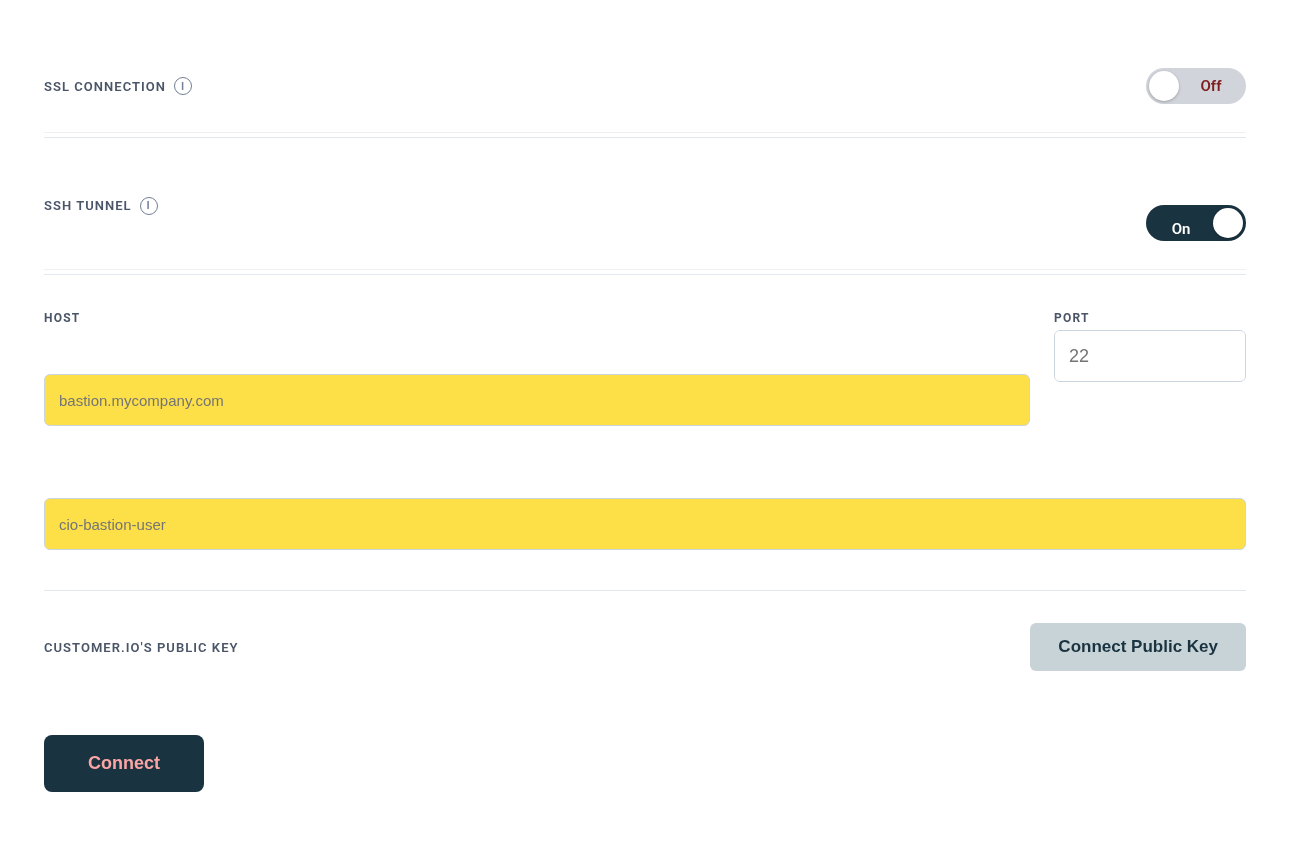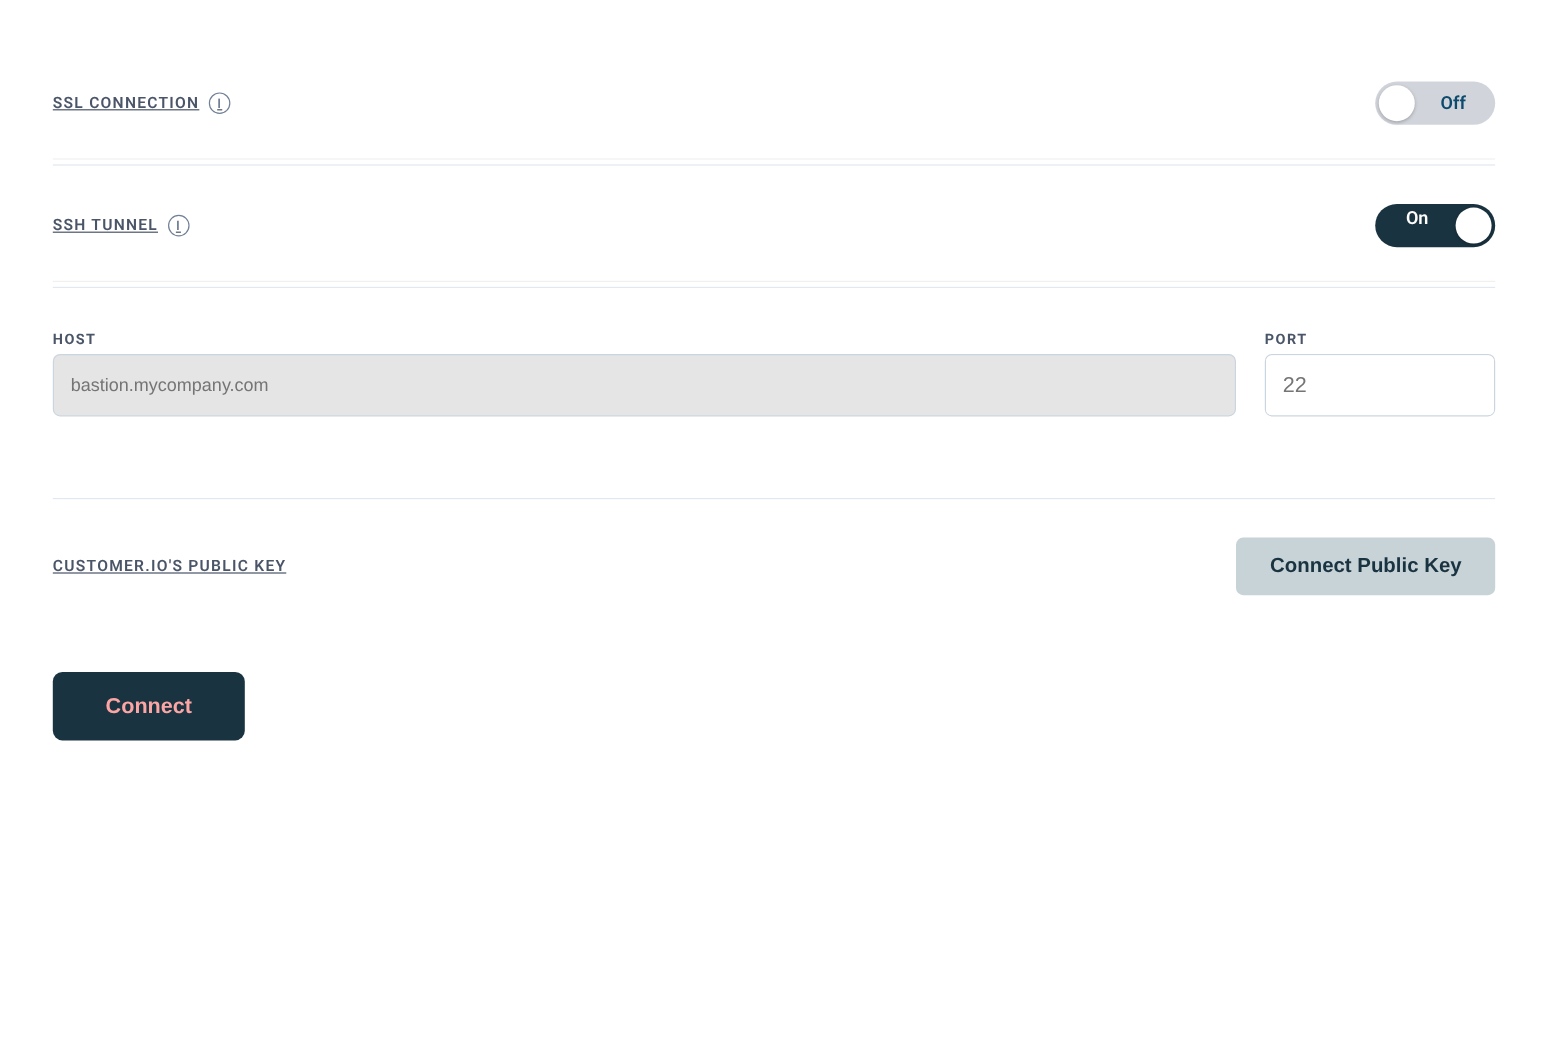--- a/index.html
+++ b/index.html
@@ -31,21 +31,20 @@
 
     .section-label {
       font-size: 13px;
       font-weight: 600;
       letter-spacing: 0.08em;
       color: #4a5568;
       text-transform: uppercase;
       display: flex;
       align-items: center;
       gap: 8px;
-      text-decoration: underline;
     }
 
     .info-icon {
       display: inline-flex;
       align-items: center;
       justify-content: center;
       width: 18px;
       height: 18px;
       border-radius: 50%;
       border: 1.5px solid #718096;
@@ -64,45 +63,46 @@
       border-radius: 20px;
       padding: 3px;
       cursor: pointer;
       width: 100px;
       height: 36px;
       position: relative;
     }
 
     .toggle-wrapper-on {
       display: flex;
-      align-items: flex-start;
+      align-items: flex-end;
       background: #1a3340;
       border-radius: 20px;
       padding: 3px;
       cursor: pointer;
       width: 100px;
       height: 36px;
       position: relative;
+      margin-top: 35px;
     }
 
     .toggle-circle {
       width: 30px;
       height: 30px;
       border-radius: 50%;
       background: #ffffff;
       flex-shrink: 0;
       box-shadow: 0 1px 3px rgba(0,0,0,0.25);
     }
 
     .toggle-text-off {
       flex: 1;
       text-align: center;
       font-size: 15px;
       font-weight: 600;
-      color: #0c4a6e;
+      color: #7f1d1d;
     }
 
     .toggle-text-on {
       flex: 1;
       text-align: center;
       font-size: 15px;
       font-weight: 600;
       color: #ffffff;
     }
 
@@ -145,21 +145,22 @@
 
     .field-input {
       width: 100%;
       height: 52px;
       border: 1.5px solid #cbd5e0;
       border-radius: 6px;
       padding: 0 14px;
       font-size: 15px;
       color: #718096;
       outline: none;
-      background: #e5e5e5;
+      background: #fde047;
+      margin-top: 44px;
     }
 
     .port-input-wrapper {
       display: flex;
       border: 1.5px solid #cbd5e0;
       border-radius: 6px;
       overflow: hidden;
       height: 52px;
     }
 
@@ -254,20 +255,21 @@
     <div class="field-group port">
       <label class="field-label">PORT</label>
       <div class="port-input-wrapper">
         <input class="port-input" type="text" placeholder="22" style="">
 
       </div>
     </div>
   </div>
 
   <div class="field-group username" style="margin-bottom: 28px;">
+    <input class="field-input" type="text" placeholder="cio-bastion-user" style="">
   </div>
 </div>
 
 <div class="divider"></div>
 
 <div class="public-key-section">
   <div class="section-label">CUSTOMER.IO'S PUBLIC KEY</div>
   <button class="generate-btn">Connect Public Key</button>
 </div>
 

